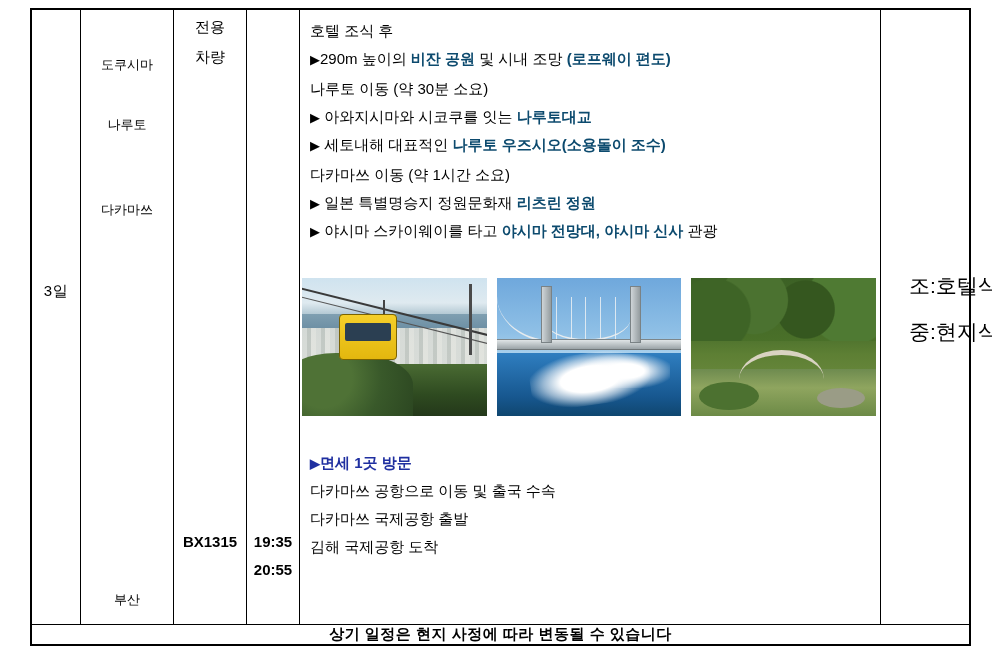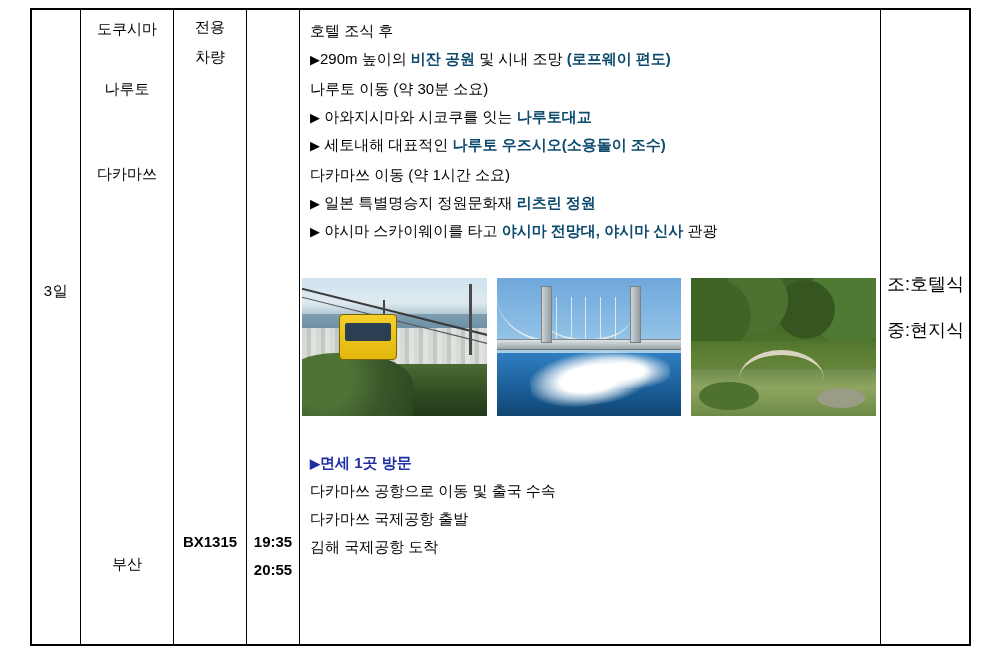--- a/index.html
+++ b/index.html
@@ -42,22 +42,23 @@
 
   .day-label {
     text-align: center;
     vertical-align: middle;
     font-size: 15px;
     letter-spacing: .5px;
   }
   .place-cell {
     position: relative;
     height: 100%;
-    font-size: 15px;
-    text-align: center;
+    font-size: 13px;
+    text-align: center;
+    margin-top: 36px;
   }
   .place-item {
     position: absolute;
     left: 0;
     right: 0;
     text-align: center;
     white-space: nowrap;
   }
   .trans-flight {
     position: absolute;
@@ -97,22 +98,23 @@
   .photo {
     width: 186px;
     height: 138px;
     border: 0;
     overflow: hidden;
     position: relative;
   }
 
   .meal-cell {
     position: relative;
-    font-size: 18px;
+    font-size: 21px;
     padding-left: 6px;
+    margin-left: 22px;
   }
   .meal-item {
     position: absolute;
     left: 6px;
     white-space: nowrap;
   }
 
   .footer-row td {
     text-align: center;
     font-weight: bold;
@@ -378,15 +380,18 @@
         </td>
 
         <td class="col-meal">
           <div class="meal-cell" style="height:570px;">
             <div class="meal-item" style="top:262px;">조:호텔식</div>
             <div class="meal-item" style="top:308px;">중:현지식</div>
           </div>
         </td>
       </tr>
 
+      <tr class="footer-row">
+        <td colspan="6">상기 일정은 현지 사정에 따라 변동될 수 있습니다</td>
+      </tr>
     </tbody>
   </table>
 </div>
 
 </body></html>

